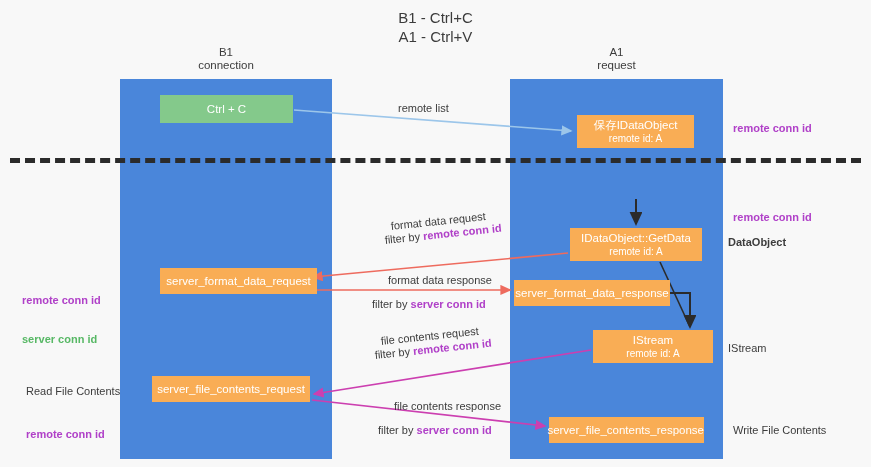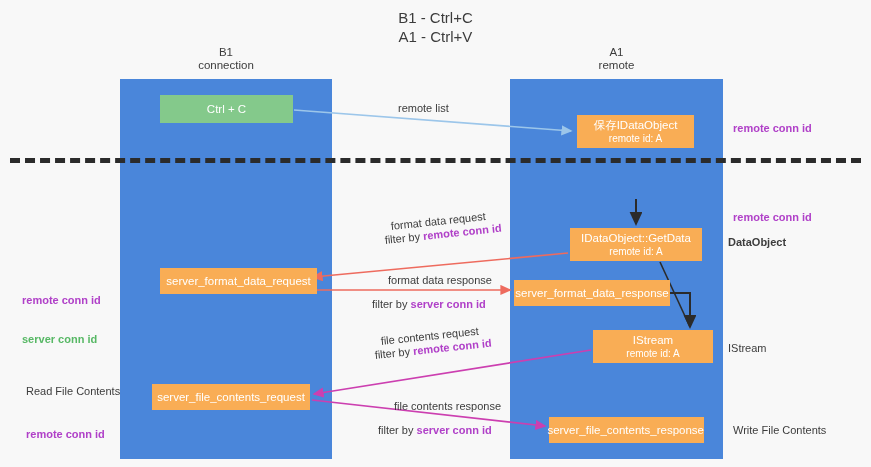--- a/index.html
+++ b/index.html
@@ -77,21 +77,21 @@
   .node .l2 { font-size: 10px; }
 
   
   #n-ctrlc   { left: 160px; top: 95px;  width: 133px; height: 28px; }
   #n-dataobj { left: 577px; top: 115px; width: 117px; height: 33px; }
   #n-ctrlv   { left: 577px; top: 172px; width: 117px; height: 26px; }
   #n-getdata { left: 570px; top: 228px; width: 132px; height: 33px; }
   #n-sfdreq  { left: 160px; top: 268px; width: 157px; height: 26px; }
   #n-sfdresp { left: 514px; top: 280px; width: 156px; height: 26px; }
   #n-istream { left: 593px; top: 330px; width: 120px; height: 33px; }
-  #n-sfcreq  { left: 152px; top: 384px; width: 158px; height: 26px; }
+  #n-sfcreq  { left: 152px; top: 376px; width: 158px; height: 26px; }
   #n-sfcresp { left: 549px; top: 417px; width: 155px; height: 26px; align-items: flex-end; }
 
   
   #divider {
     left: 10px; top: 158px;
     width: 851px; height: 0;
     border-top: 5px dashed #2b2b2b;
   }
 
   
@@ -139,21 +139,21 @@
 
   <div class="abs" id="title">B1 - Ctrl+C
 A1 - Ctrl+V</div>
 
   <div class="abs lane" id="lane-b1"></div>
   <div class="abs lane" id="lane-a1"></div>
 
   <div class="abs col-header" id="hdr-b1">B1
 connection</div>
   <div class="abs col-header" id="hdr-a1">A1
-remote</div>
+request</div>
 
   <svg class="abs" id="arrows" viewBox="0 0 871 467">
     <defs>
       <marker id="ar-blue" markerWidth="7" markerHeight="7" refX="6" refY="3.2" orient="auto">
         <path d="M0,0 L7,3.2 L0,6.4 z" fill="#9cc6ea"></path>
       </marker>
       <marker id="ar-red" markerWidth="7" markerHeight="7" refX="6" refY="3.2" orient="auto">
         <path d="M0,0 L7,3.2 L0,6.4 z" fill="#ee6b5e"></path>
       </marker>
       <marker id="ar-mag" markerWidth="7" markerHeight="7" refX="6" refY="3.2" orient="auto">

